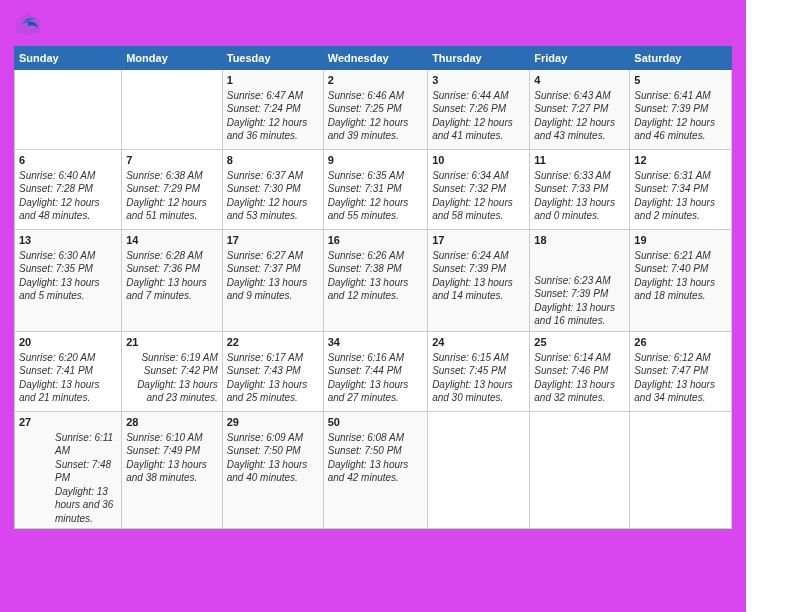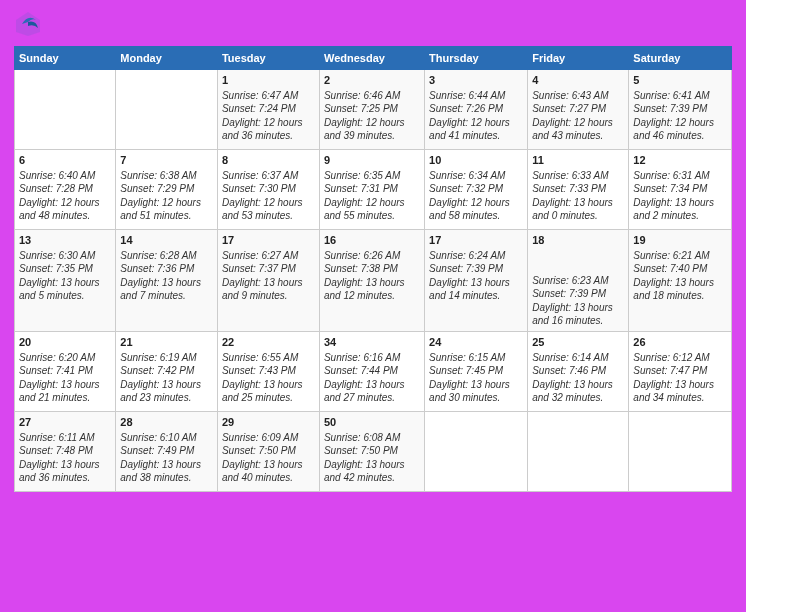--- a/index.html
+++ b/index.html
@@ -262,27 +262,27 @@
         </tr>
         <tr>
           <td>
             <span class="day-number">20</span>
             <div class="day-info" style="white-space: pre-line;">Sunrise: 6:20 AM
 Sunset: 7:41 PM
 Daylight: 13 hours and 21 minutes.</div>
           </td>
           <td>
             <span class="day-number">21</span>
-            <div class="day-info" style="white-space: pre-line;">Sunrise: 6:19 AM
+            <div class="day-info" style="white-space: pre-line; text-align: right;">Sunrise: 6:19 AM
 Sunset: 7:42 PM
 Daylight: 13 hours and 23 minutes.</div>
           </td>
           <td>
             <span class="day-number">22</span>
-            <div class="day-info" style="white-space: pre-line;">Sunrise: 6:55 AM
+            <div class="day-info" style="white-space: pre-line;">Sunrise: 6:17 AM
 Sunset: 7:43 PM
 Daylight: 13 hours and 25 minutes.</div>
           </td>
           <td>
             <span class="day-number">34</span>
             <div class="day-info" style="white-space: pre-line;">Sunrise: 6:16 AM
 Sunset: 7:44 PM
 Daylight: 13 hours and 27 minutes.</div>
           </td>
           <td>
@@ -300,21 +300,21 @@
           <td>
             <span class="day-number">26</span>
             <div class="day-info" style="white-space: pre-line;">Sunrise: 6:12 AM
 Sunset: 7:47 PM
 Daylight: 13 hours and 34 minutes.</div>
           </td>
         </tr>
         <tr>
           <td>
             <span class="day-number">27</span>
-            <div class="day-info" style="white-space: pre-line;">Sunrise: 6:11 AM
+            <div class="day-info" style="white-space: pre-line; margin-left: 36px;">Sunrise: 6:11 AM
 Sunset: 7:48 PM
 Daylight: 13 hours and 36 minutes.</div>
           </td>
           <td>
             <span class="day-number">28</span>
             <div class="day-info" style="white-space: pre-line;">Sunrise: 6:10 AM
 Sunset: 7:49 PM
 Daylight: 13 hours and 38 minutes.</div>
           </td>
           <td>

